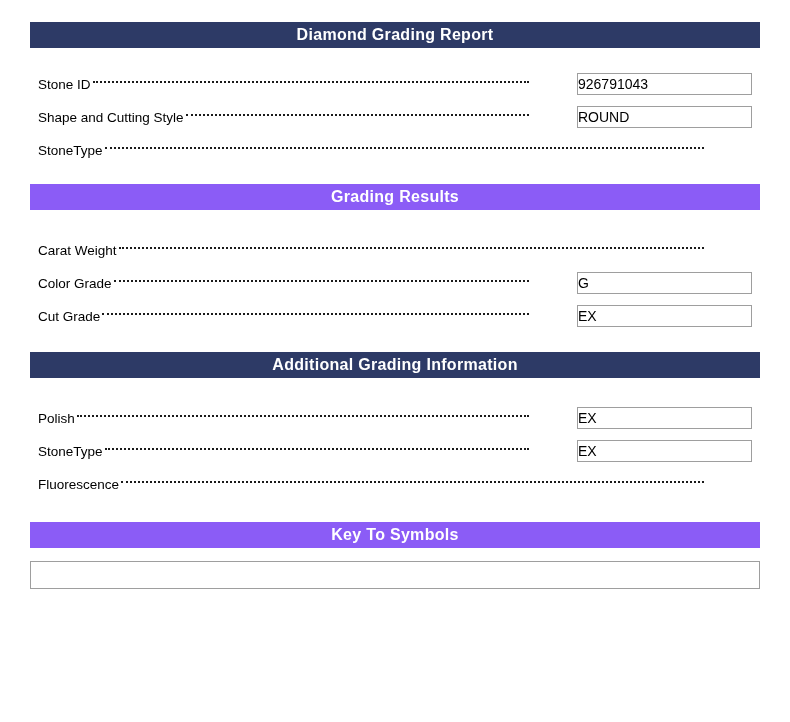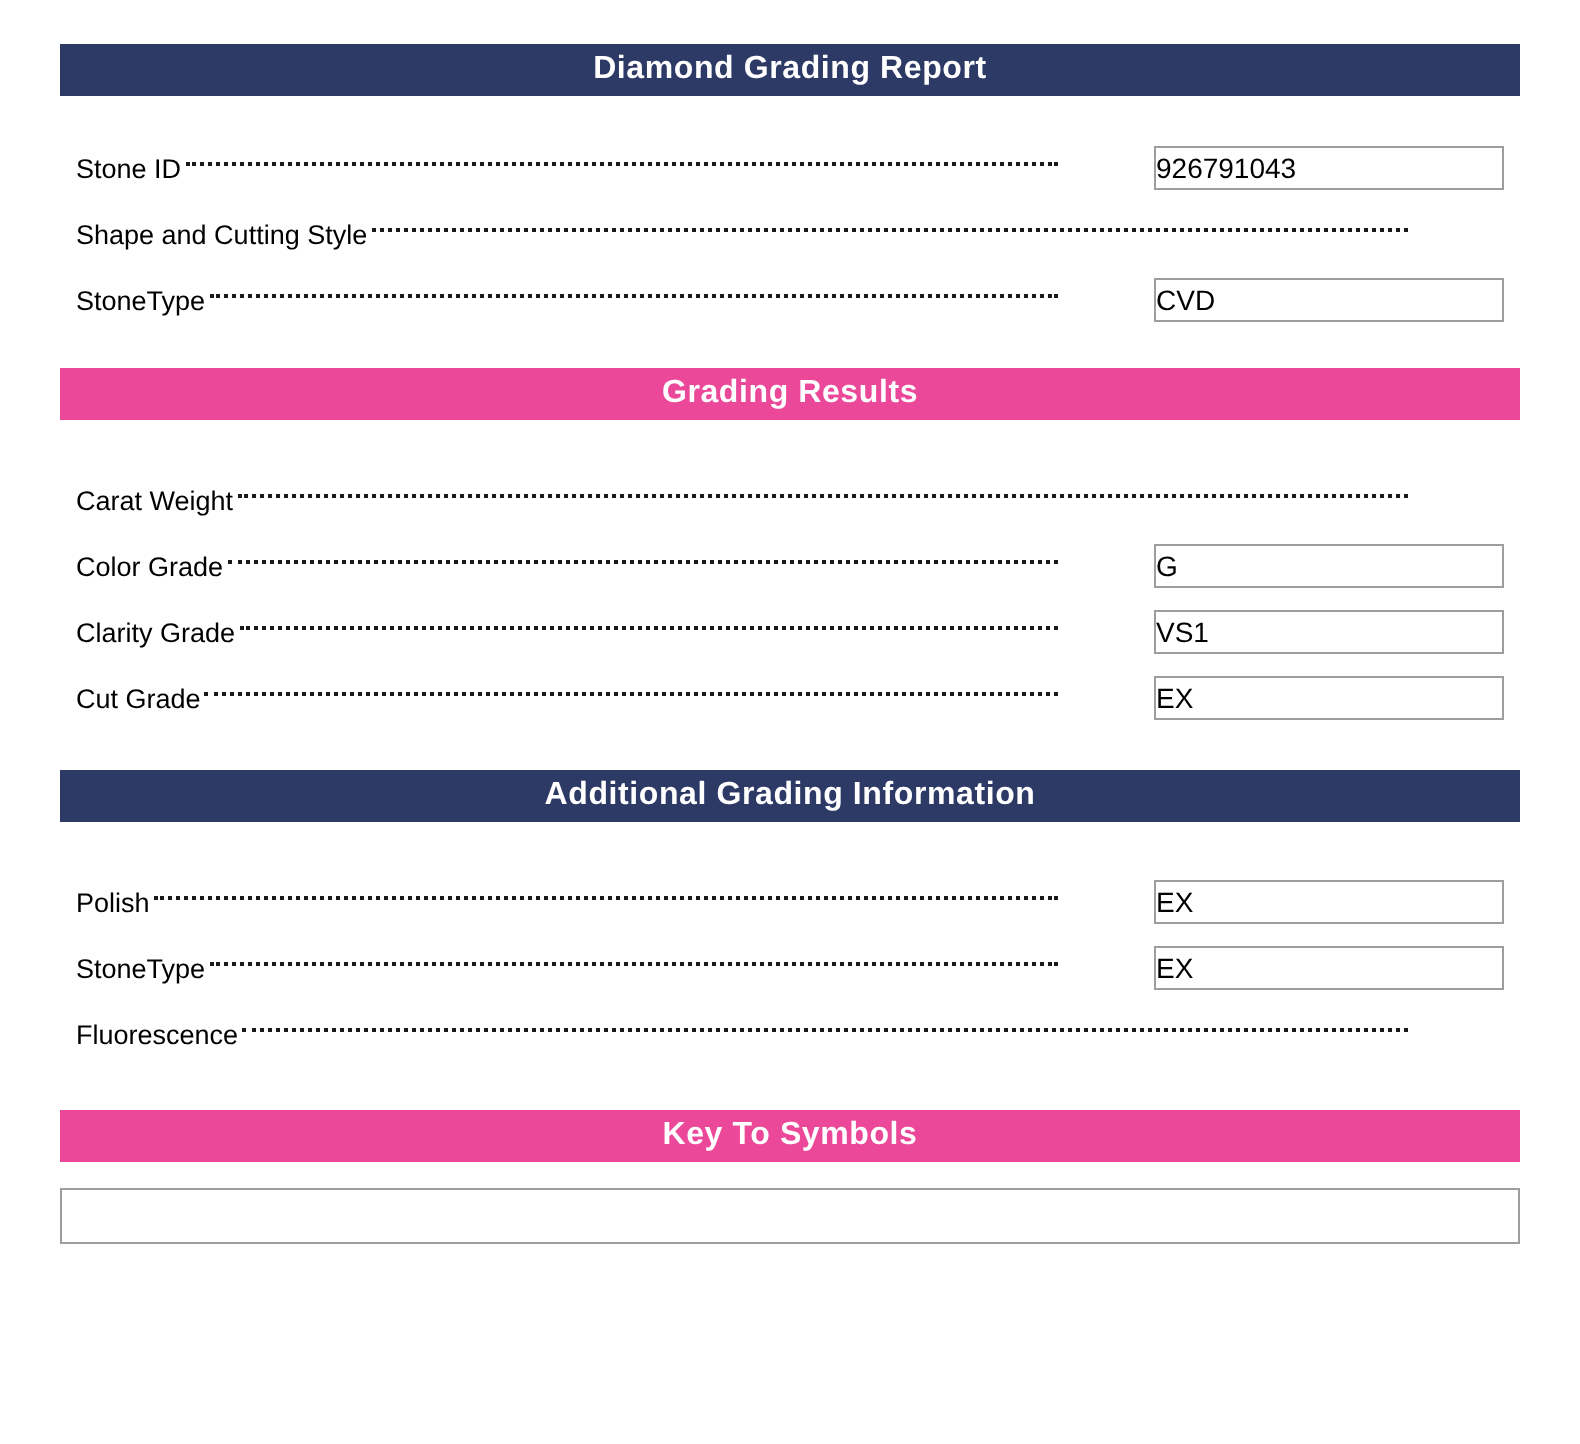--- a/index.html
+++ b/index.html
@@ -18,21 +18,21 @@
   .bar {
     height: 26px;
     line-height: 26px;
     text-align: center;
     color: #ffffff;
     font-weight: bold;
     font-size: 16px;
     letter-spacing: 0.3px;
   }
   .bar.navy { background: #2d3a66; }
-  .bar.gray { background: #ec4899; }
+  .bar.gray { background: #8b5cf6; }
   .rows { padding: 24px 8px 22px 8px; }
   .rows.g2 { padding: 28px 8px 24px 8px; }
   .rows.g3 { padding: 28px 8px 26px 8px; }
   .row {
     display: flex;
     align-items: center;
     height: 24px;
     margin-bottom: 9px;
   }
   .row:last-child { margin-bottom: 0; }
@@ -72,44 +72,39 @@
 
   <div class="rows g1">
     <div class="row">
       <span class="field-label">Stone ID</span>
       <span class="leader"></span>
       <span class="value-box">926791043</span>
     </div>
     <div class="row">
       <span class="field-label">Shape and Cutting Style</span>
       <span class="leader"></span>
+      <span class="value-box">ROUND</span>
     </div>
     <div class="row">
       <span class="field-label">StoneType</span>
       <span class="leader"></span>
-      <span class="value-box">CVD</span>
     </div>
   </div>
 
   <div class="bar gray">Grading Results</div>
 
   <div class="rows g2">
     <div class="row">
       <span class="field-label">Carat Weight</span>
       <span class="leader"></span>
     </div>
     <div class="row">
       <span class="field-label">Color Grade</span>
       <span class="leader"></span>
       <span class="value-box">G</span>
-    </div>
-    <div class="row">
-      <span class="field-label">Clarity Grade</span>
-      <span class="leader"></span>
-      <span class="value-box">VS1</span>
     </div>
     <div class="row">
       <span class="field-label">Cut Grade</span>
       <span class="leader"></span>
       <span class="value-box">EX</span>
     </div>
   </div>
 
   <div class="bar navy">Additional Grading Information</div>
 

